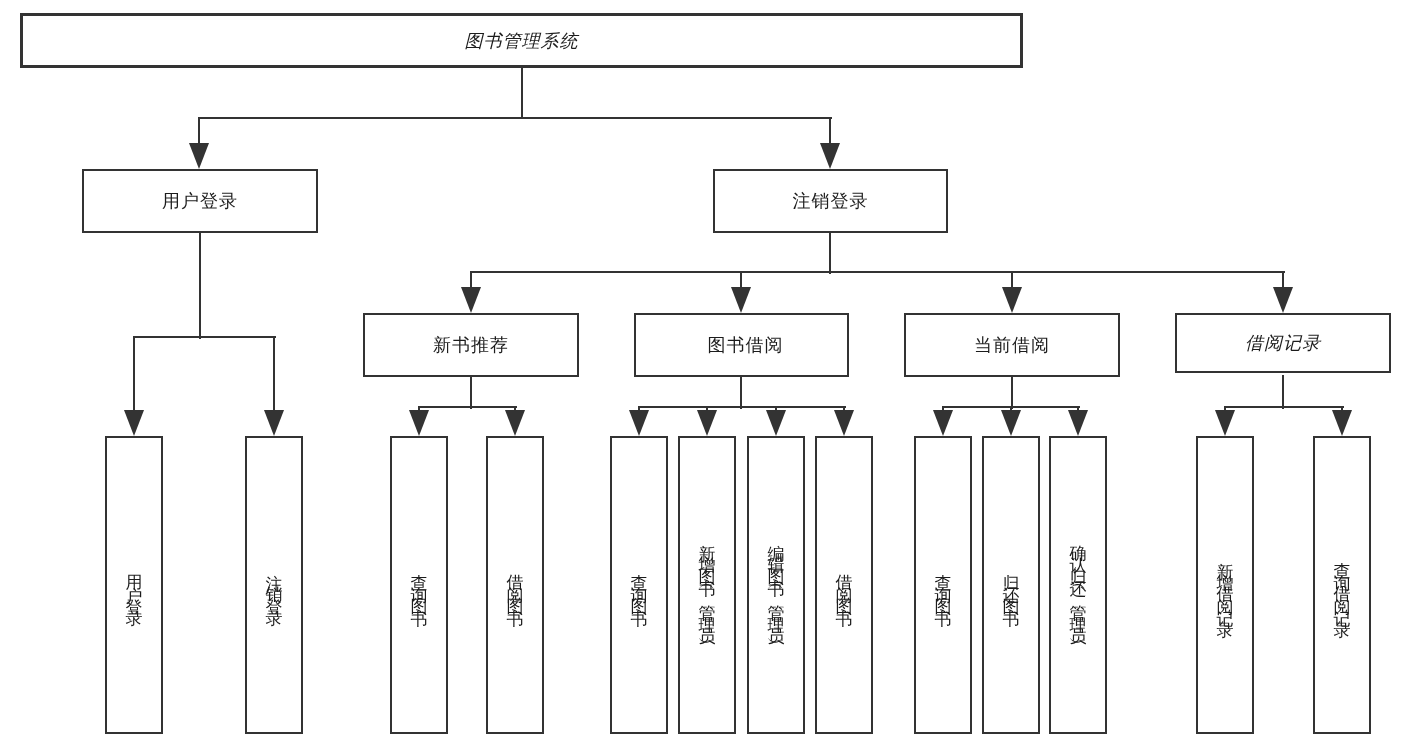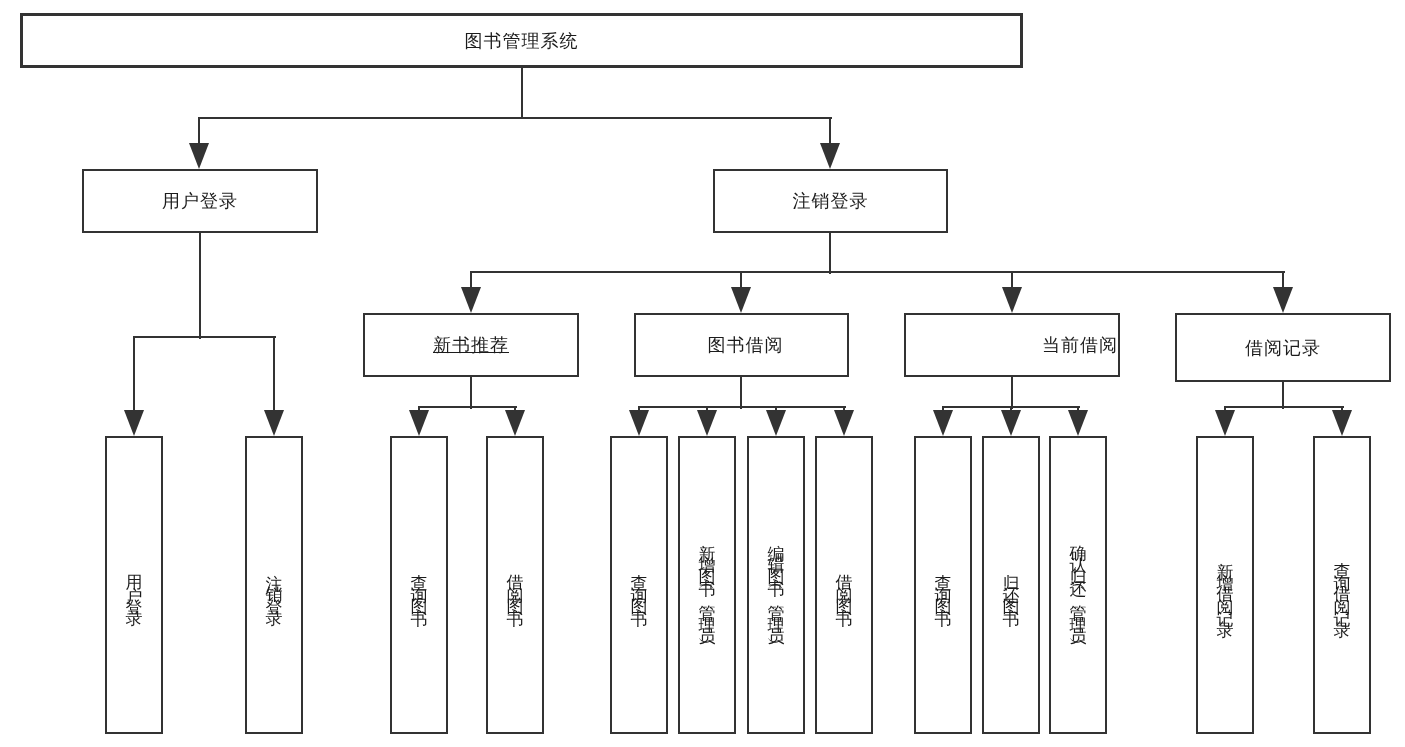--- a/index.html
+++ b/index.html
@@ -76,21 +76,21 @@
     white-space: nowrap;
     z-index: 5;
     letter-spacing: 0.5px;
   }
 </style>
 </head>
 <body>
 
 <div class="canvas">
 
-  <div class="nbox root-box" style="left:20px; top:13px; width:1003px; height:55px;">
+  <div class="nbox root-box" style="left:20px; top:13px; width:1003px; height:55px;font-style:italic;">
     <span>图书管理系统</span>
   </div>
 
   <div class="vline" style="left:520.5px; top:66px; height:53px;"></div>
   <div class="hline" style="left:197.5px; top:116.8px; width:634px;"></div>
 
   <div class="vline" style="left:197.8px; top:118px; height:30px;"></div>
   <div class="tri" style="left:189px; top:143px;"></div>
   <div class="vline" style="left:828.8px; top:118px; height:30px;"></div>
   <div class="tri" style="left:820px; top:143px;"></div>
@@ -114,30 +114,30 @@
 
   <div class="vline" style="left:469.8px; top:272px; height:20px;"></div>
   <div class="tri" style="left:461px; top:287px;"></div>
   <div class="vline" style="left:739.8px; top:272px; height:20px;"></div>
   <div class="tri" style="left:731px; top:287px;"></div>
   <div class="vline" style="left:1010.8px; top:272px; height:20px;"></div>
   <div class="tri" style="left:1002px; top:287px;"></div>
   <div class="vline" style="left:1281.8px; top:272px; height:20px;"></div>
   <div class="tri" style="left:1273px; top:287px;"></div>
 
-  <div class="nbox" style="left:363px; top:313px; width:216px; height:64px;text-decoration:underline;">
+  <div class="nbox" style="left:363px; top:313px; width:216px; height:64px;">
     <span>新书推荐</span>
   </div>
   <div class="nbox" style="left:634px; top:313px; width:215px; height:64px;padding-left:8px;">
     <span>图书借阅</span>
   </div>
-  <div class="nbox" style="left:904px; top:313px; width:216px; height:64px;justify-content:flex-end;">
+  <div class="nbox" style="left:904px; top:313px; width:216px; height:64px;">
     <span>当前借阅</span>
   </div>
-  <div class="nbox" style="left:1175px; top:313px; width:216px; height:69px;">
+  <div class="nbox" style="left:1175px; top:313px; width:216px; height:60px;font-style:italic;">
     <span>借阅记录</span>
   </div>
 
   <div class="vline" style="left:469.8px; top:375px; height:34px;"></div>
   <div class="vline" style="left:739.8px; top:375px; height:34px;"></div>
   <div class="vline" style="left:1010.8px; top:375px; height:34px;"></div>
   <div class="vline" style="left:1281.8px; top:375px; height:34px;"></div>
 
   <div class="hline" style="left:417.8px; top:405.8px; width:99px;"></div>
   <div class="hline" style="left:637.8px; top:405.8px; width:208px;"></div>

